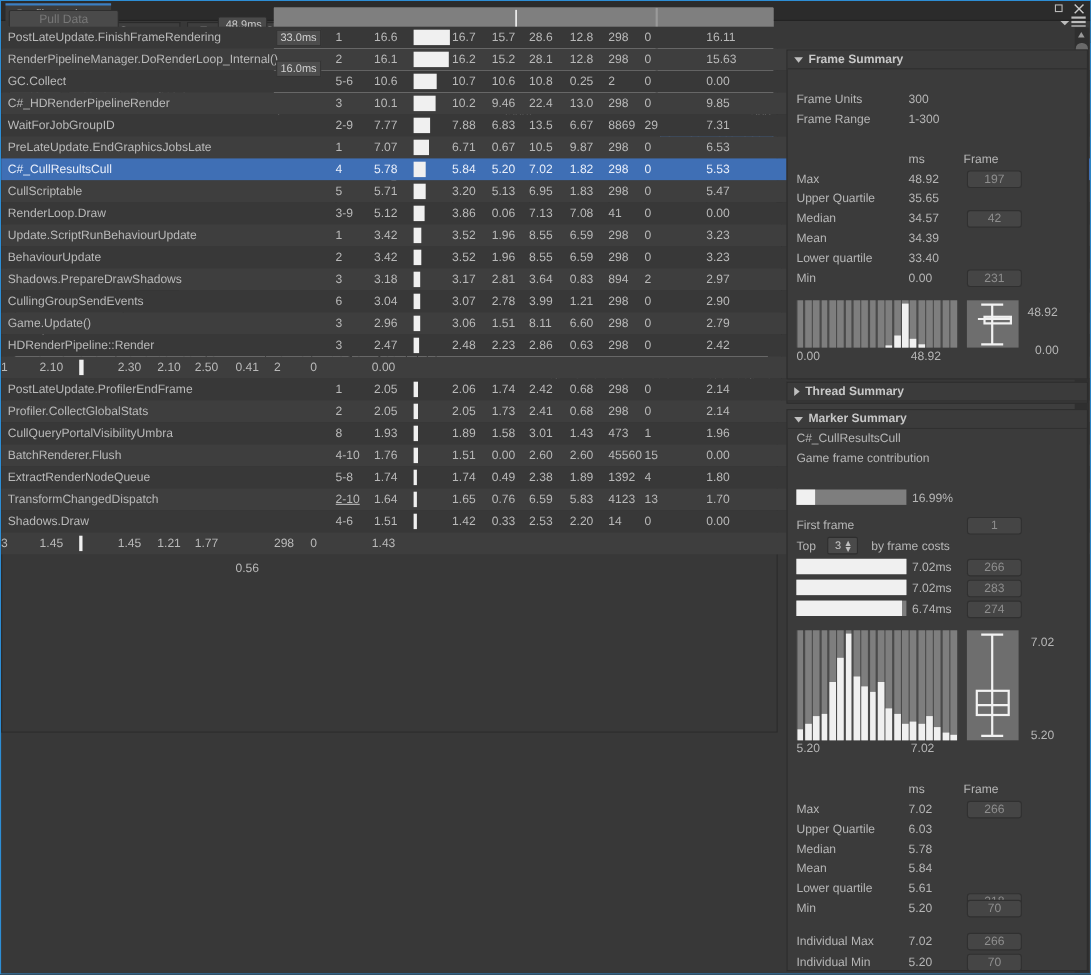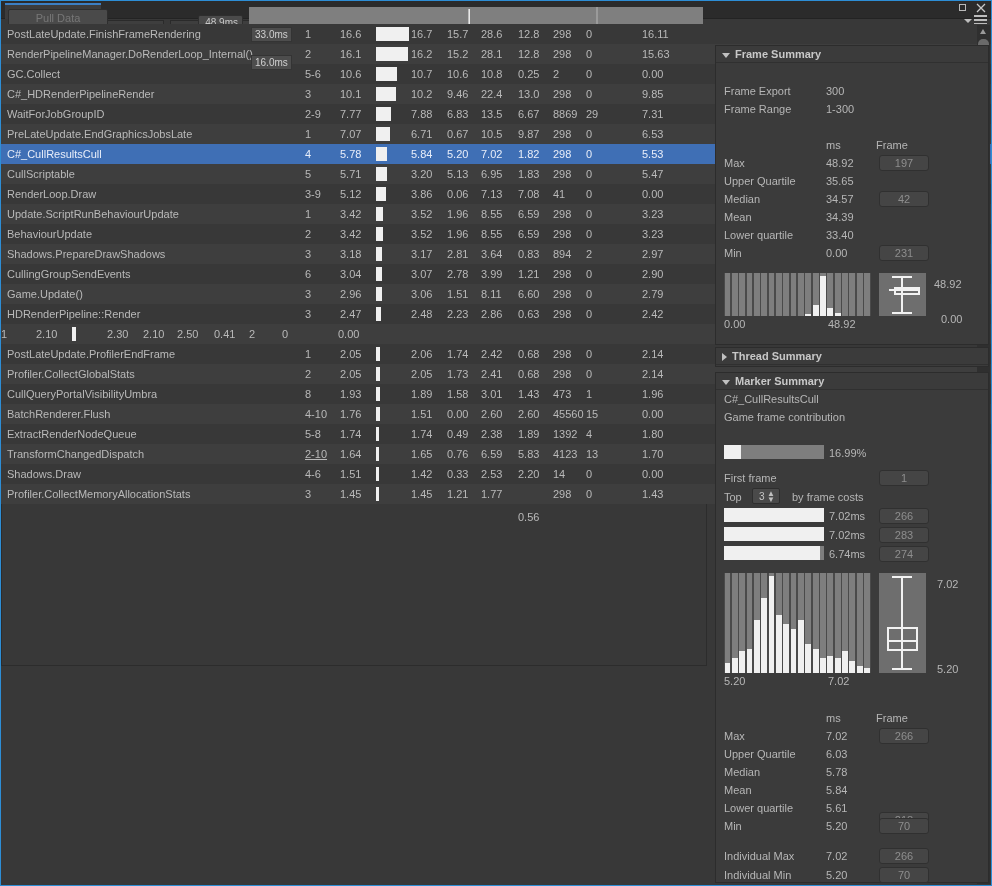--- a/index.html
+++ b/index.html
@@ -1348,21 +1348,20 @@
           </div>
           <div class="cell num" data-name="table-cell-mean" style="width: 36px; flex: 0 0 auto;">1.42</div>
           <div class="cell num" data-name="table-cell-min" style="width: 34px; flex: 0 0 auto;">0.33</div>
           <div class="cell num" data-name="table-cell-max" style="width: 37px; flex: 0 0 auto;">2.53</div>
           <div class="cell num" data-name="table-cell-range" style="width: 35px; flex: 0 0 auto;">2.20</div>
           <div class="cell num" data-name="table-cell-count" style="width: 33px; flex: 0 0 auto;">14</div>
           <div class="cell num" data-name="table-cell-count-mean" style="width: 56px; flex: 0 0 auto;">0</div>
           <div class="cell num" data-name="table-cell-at-median" style="width: 65px; flex: 0 0 auto;">0.00</div>
         </div>
         <div class="trow even" data-name="table-row">
-          <div class="cell name" data-name="table-cell-name" style="width: 304px; flex: 0 0 auto;">Profiler.CollectMemoryAllocationStats</div>
           <div class="cell num" data-name="table-cell-depth" style="width: 35px; flex: 0 0 auto;">3</div>
           <div class="cell num" data-name="table-cell-median" style="width: 34px; flex: 0 0 auto;">1.45</div>
           <div class="cell barcell" data-name="table-cell-median-bar" style="width: 37px; flex: 0 0 auto;">
             <div class="bar" data-name="median-bar" style="width: 3px;"></div>
           </div>
           <div class="cell num" data-name="table-cell-mean" style="width: 36px; flex: 0 0 auto;">1.45</div>
           <div class="cell num" data-name="table-cell-min" style="width: 34px; flex: 0 0 auto;">1.21</div>
           <div class="cell num" data-name="table-cell-max" style="width: 37px; flex: 0 0 auto;">1.77</div>
           <div class="cell num" data-name="table-cell-range" style="width: 35px; flex: 0 0 auto; margin-top: 46px;">0.56</div>
           <div class="cell num" data-name="table-cell-count" style="width: 33px; flex: 0 0 auto;">298</div>
@@ -1375,21 +1374,21 @@
       <div id="vthumb" data-name="scrollbar-thumb"></div>
       <div class="arrow-dn" data-name="scroll-down-arrow-icon"></div>
     </div>
   </div>
 
   <div class="panel" id="frame-summary" data-name="frame-summary-panel">
     <div class="panel-head" data-name="frame-summary-header">
       <span class="tri" data-name="chevron-down-icon"></span><span data-name="frame-summary-title">Frame Summary</span>
     </div>
 
-    <div class="kv" style="left:8px;top:39px;" data-name="frame-count-label">Frame Export</div>
+    <div class="kv" style="left:8px;top:39px;" data-name="frame-count-label">Frame Units</div>
     <div class="kv" style="left:110px;top:39px;" data-name="frame-count-value">300</div>
     <div class="kv" style="left:8px;top:57px;" data-name="frame-range-label">Frame Range</div>
     <div class="kv" style="left:110px;top:57px;" data-name="frame-range-value">1-300</div>
 
     <div class="kv" style="left:110px;top:93px;" data-name="frame-summary-col-ms">ms</div>
     <div class="kv" style="left:160px;top:93px;" data-name="frame-summary-col-frame">Frame</div>
 
     <div id="fs-stats" data-name="frame-summary-stats">
         <div class="kv" data-name="frame-stat-label-max" style="left: 8px; top: 111px;">Max</div>
         <div class="kv" data-name="frame-stat-ms-max" style="left: 110px; top: 111px;">48.92</div>

